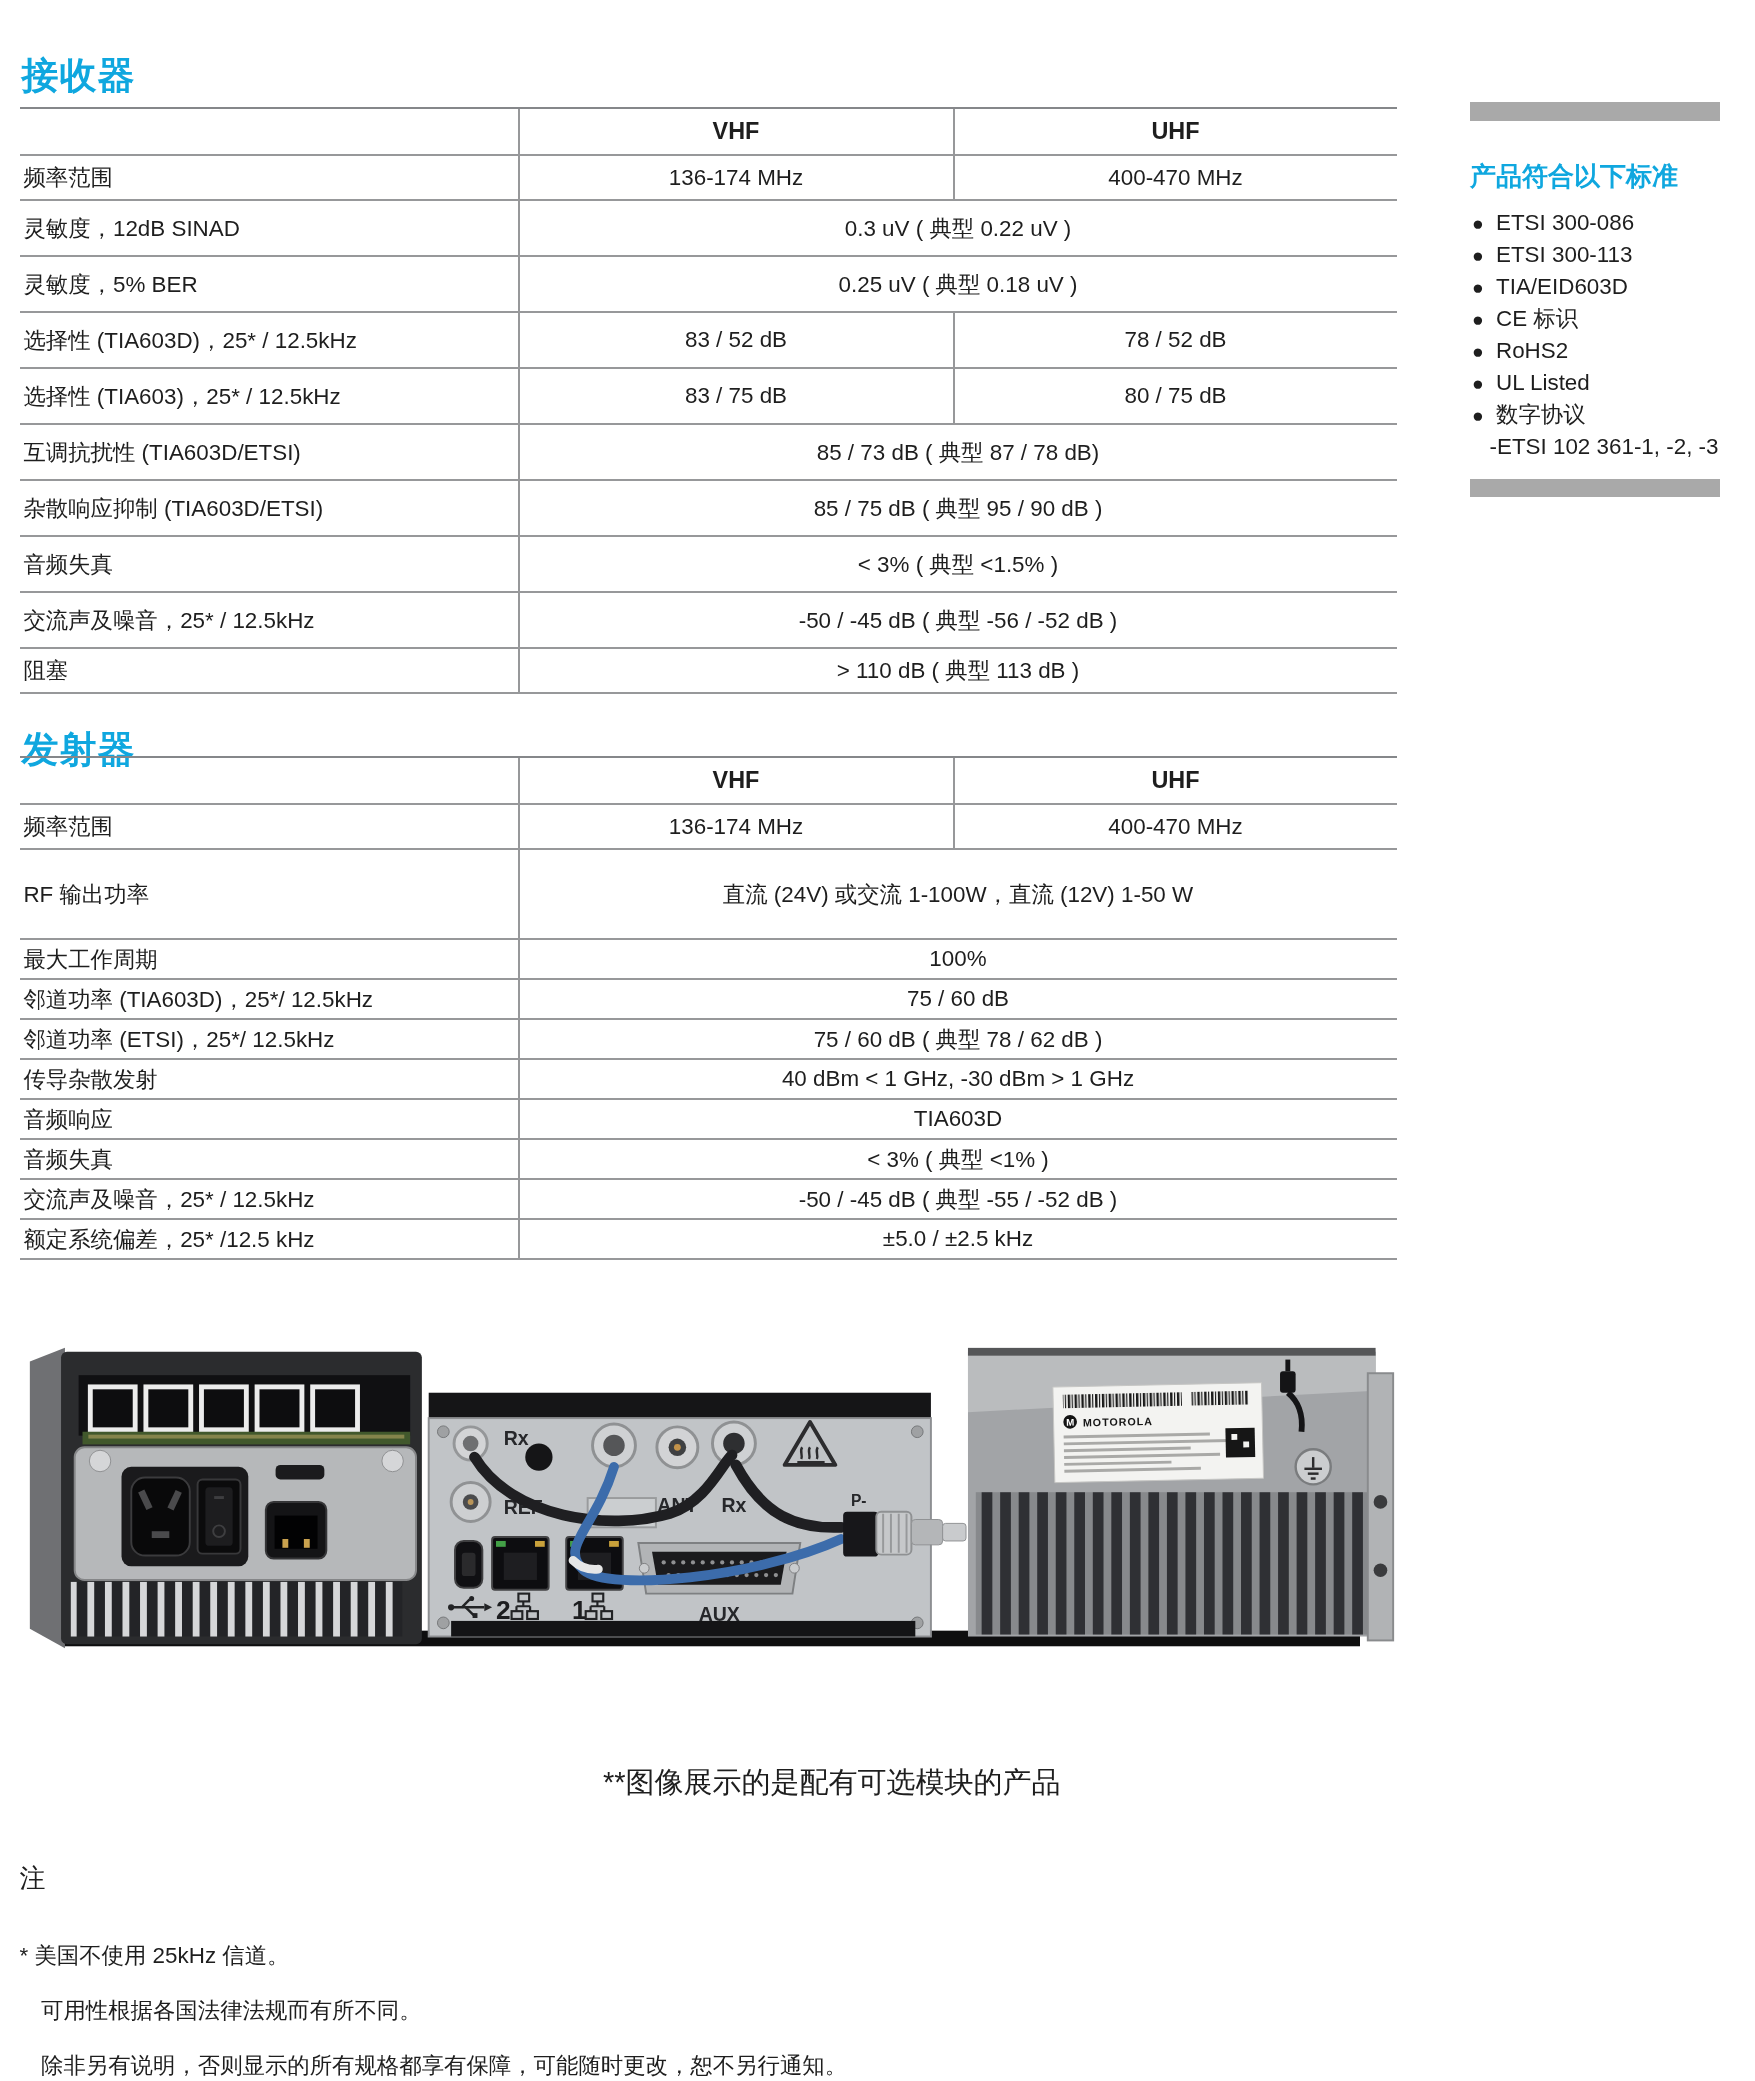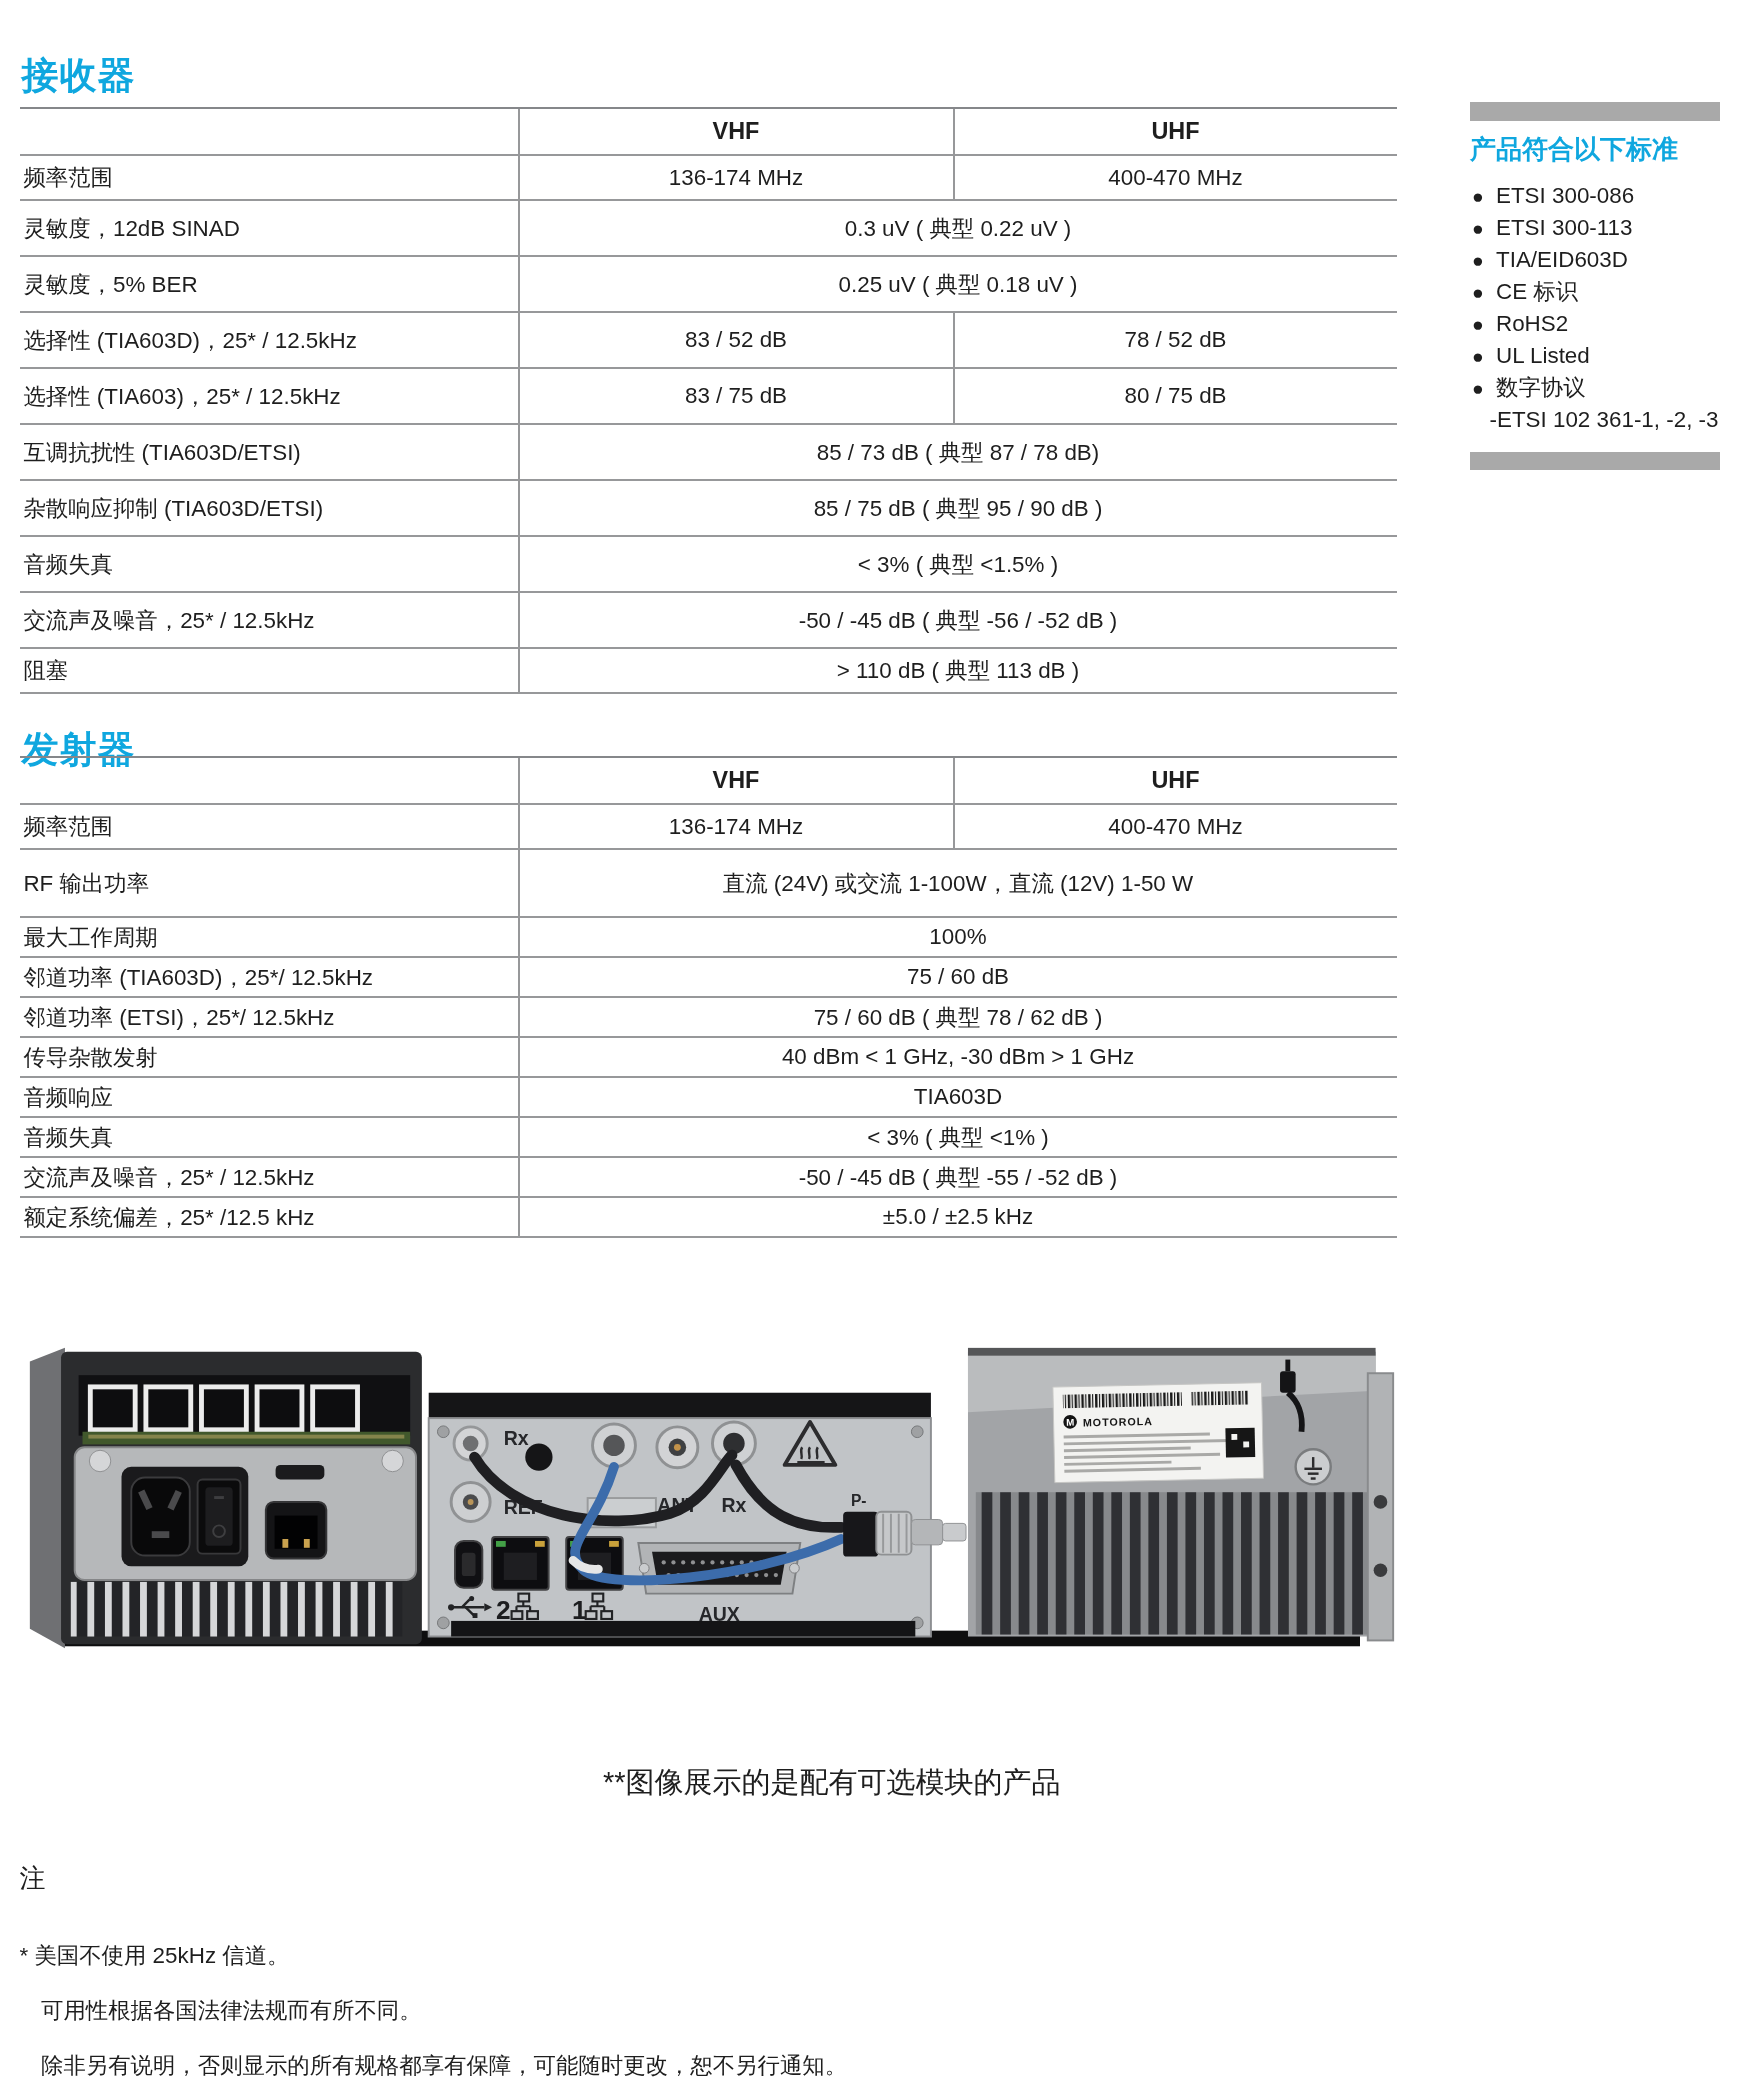--- a/index.html
+++ b/index.html
@@ -22,27 +22,27 @@
   table.spec td{
     border-top:2px solid var(--border-color);
     font-size:22.4px;vertical-align:middle;overflow:hidden;white-space:nowrap;
     padding:0;
   }
   table.spec tr.head td{border-top:2.9px solid #85878a;}
   table.spec tr:last-child td{border-bottom:2px solid var(--border-color);}
   table.spec td.lbl{padding-left:3.9px;text-align:left;}
   table.spec td.val{text-align:center;border-left:2px solid var(--border-color);}
   table.spec td.hd{font-weight:bold;font-size:23.4px;}
-  tr.r48{height:47px;} tr.r46{height:45px;} tr.r42{height:56px;} tr.r41{height:40px;} tr.r72{height:68px;}
+  tr.r48{height:47px;} tr.r46{height:45px;} tr.r42{height:56px;} tr.r41{height:40px;} tr.r72{height:90px;}
   col.c-label{width:499px;} col.c-vhf{width:435px;} col.c-uhf{width:443px;}
 
   
   .sidebar{left:1470px;top:102px;width:250px;}
   .graybar{height:18.5px;background:var(--bar-color);}
-  .sb-title{margin-top:11px;font-size:26px;font-weight:bold;color:var(--accent-color);}
+  .sb-title{margin-top:38px;font-size:26px;font-weight:bold;color:var(--accent-color);}
   .sb-list{margin:13.7px 0 0 0;padding:0;list-style:none;}
   .sb-list li{position:relative;padding-left:26px;line-height:32px;font-size:22.4px;}
   .sb-list .dot{position:absolute;left:2px;top:0;font-size:19.5px;}
   .sb-sub{padding-left:19.5px;line-height:32px;font-size:22.4px;}
   .sidebar .graybar.bottom{margin-top:15.6px;}
 
   
   .device{left:24.4px;top:1338px;}
   .plabel{font-family:"Liberation Sans","DejaVu Sans",sans-serif;font-weight:bold;font-size:20px;fill:#26272a;}
   .pnum{font-family:"Liberation Sans","DejaVu Sans",sans-serif;font-weight:bold;font-size:27px;fill:#1c1d1f;}

